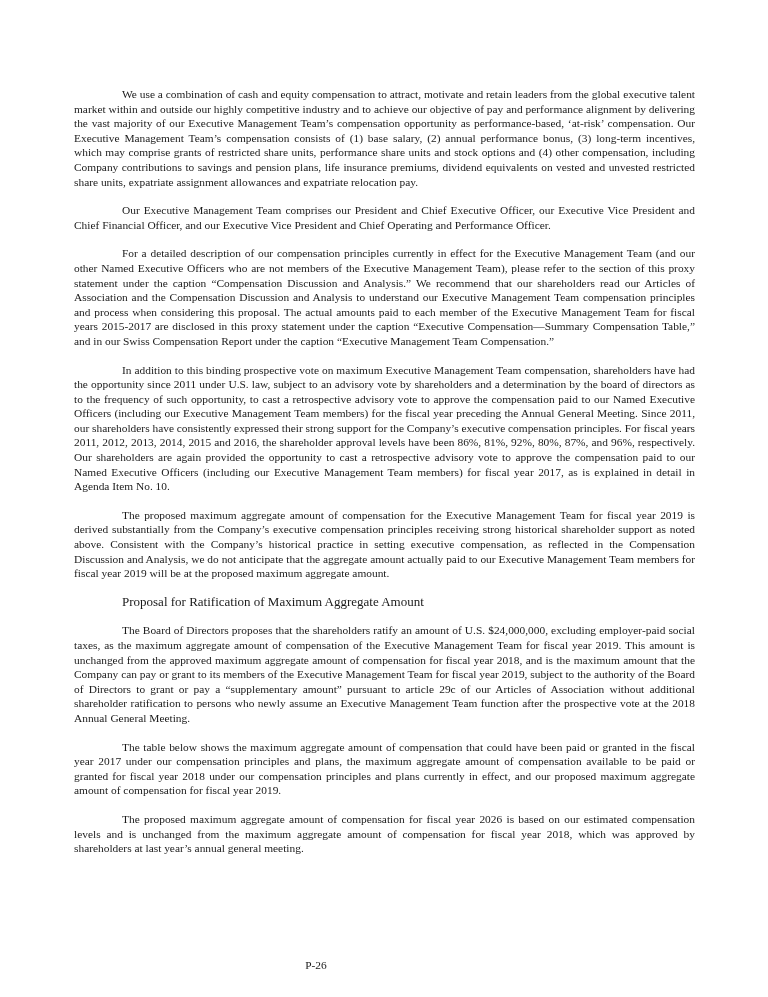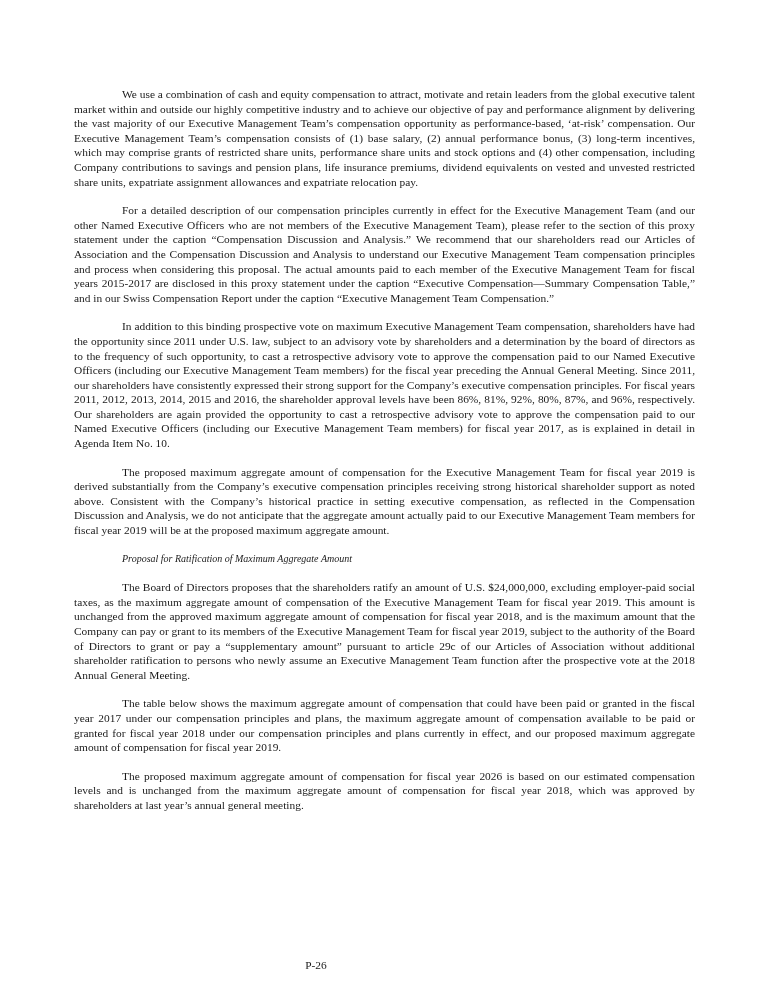--- a/index.html
+++ b/index.html
@@ -27,43 +27,43 @@
       line-height: 14.6px;
       text-align: justify;
       text-indent: 48px;
       margin: 0 0 14px 0;
       hyphens: none;
     }
     .para.last-in-flow {
       margin-bottom: 0;
     }
     .subhead {
-      font-size: 10px;
+      font-size: 13px;
       line-height: 14.6px;
-      font-style: italic;
       margin: 0 0 14px 0;
       padding-left: 48px;
     }
     .page-number {
       position: absolute;
       top: 958px;
       left: 0;
       width: 632px;
       text-align: center;
       font-size: 11.4px;
       line-height: 14px;
       font-family: "Liberation Serif", serif;
       color: #1a1a1a;
     }
   </style>
 </head>
 <body>
 
 <div class="page">
   <p class="para">We use a combination of cash and equity compensation to attract, motivate and retain leaders from the global executive talent market within and outside our highly competitive industry and to achieve our objective of pay and performance alignment by delivering the vast majority of our Executive Management Team’s compensation opportunity as performance-based, ‘at-risk’ compensation. Our Executive Management Team’s compensation consists of (1) base salary, (2) annual performance bonus, (3) long-term incentives, which may comprise grants of restricted share units, performance share units and stock options and (4) other compensation, including Company contributions to savings and pension plans, life insurance premiums, dividend equivalents on vested and unvested restricted share units, expatriate assignment allowances and expatriate relocation pay.</p>
+  <p class="para">Our Executive Management Team comprises our President and Chief Executive Officer, our Executive Vice President and Chief Financial Officer, and our Executive Vice President and Chief Operating and Performance Officer.</p>
   <p class="para">For a detailed description of our compensation principles currently in effect for the Executive Management Team (and our other Named Executive Officers who are not members of the Executive Management Team), please refer to the section of this proxy statement under the caption “Compensation Discussion and Analysis.” We recommend that our shareholders read our Articles of Association and the Compensation Discussion and Analysis to understand our Executive Management Team compensation principles and process when considering this proposal. The actual amounts paid to each member of the Executive Management Team for fiscal years 2015-2017 are disclosed in this proxy statement under the caption “Executive Compensation—Summary Compensation Table,” and in our Swiss Compensation Report under the caption “Executive Management Team Compensation.”</p>
   <p class="para">In addition to this binding prospective vote on maximum Executive Management Team compensation, shareholders have had the opportunity since 2011 under U.S. law, subject to an advisory vote by shareholders and a determination by the board of directors as to the frequency of such opportunity, to cast a retrospective advisory vote to approve the compensation paid to our Named Executive Officers (including our Executive Management Team members) for the fiscal year preceding the Annual General Meeting. Since 2011, our shareholders have consistently expressed their strong support for the Company’s executive compensation principles. For fiscal years 2011, 2012, 2013, 2014, 2015 and 2016, the shareholder approval levels have been 86%, 81%, 92%, 80%, 87%, and 96%, respectively. Our shareholders are again provided the opportunity to cast a retrospective advisory vote to approve the compensation paid to our Named Executive Officers (including our Executive Management Team members) for fiscal year 2017, as is explained in detail in Agenda Item No. 10.</p>
   <p class="para">The proposed maximum aggregate amount of compensation for the Executive Management Team for fiscal year 2019 is derived substantially from the Company’s executive compensation principles receiving strong historical shareholder support as noted above. Consistent with the Company’s historical practice in setting executive compensation, as reflected in the Compensation Discussion and Analysis, we do not anticipate that the aggregate amount actually paid to our Executive Management Team members for fiscal year 2019 will be at the proposed maximum aggregate amount.</p>
 
   <div class="subhead">Proposal for Ratification of Maximum Aggregate Amount</div>
 
   <p class="para">The Board of Directors proposes that the shareholders ratify an amount of U.S. $24,000,000, excluding employer-paid social taxes, as the maximum aggregate amount of compensation of the Executive Management Team for fiscal year 2019. This amount is unchanged from the approved maximum aggregate amount of compensation for fiscal year 2018, and is the maximum amount that the Company can pay or grant to its members of the Executive Management Team for fiscal year 2019, subject to the authority of the Board of Directors to grant or pay a “supplementary amount” pursuant to article 29c of our Articles of Association without additional shareholder ratification to persons who newly assume an Executive Management Team function after the prospective vote at the 2018 Annual General Meeting.</p>
   <p class="para">The table below shows the maximum aggregate amount of compensation that could have been paid or granted in the fiscal year 2017 under our compensation principles and plans, the maximum aggregate amount of compensation available to be paid or granted for fiscal year 2018 under our compensation principles and plans currently in effect, and our proposed maximum aggregate amount of compensation for fiscal year 2019.</p>
   <p class="para last-in-flow">The proposed maximum aggregate amount of compensation for fiscal year 2026 is based on our estimated compensation levels and is unchanged from the maximum aggregate amount of compensation for fiscal year 2018, which was approved by shareholders at last year’s annual general meeting.</p>
 </div>

